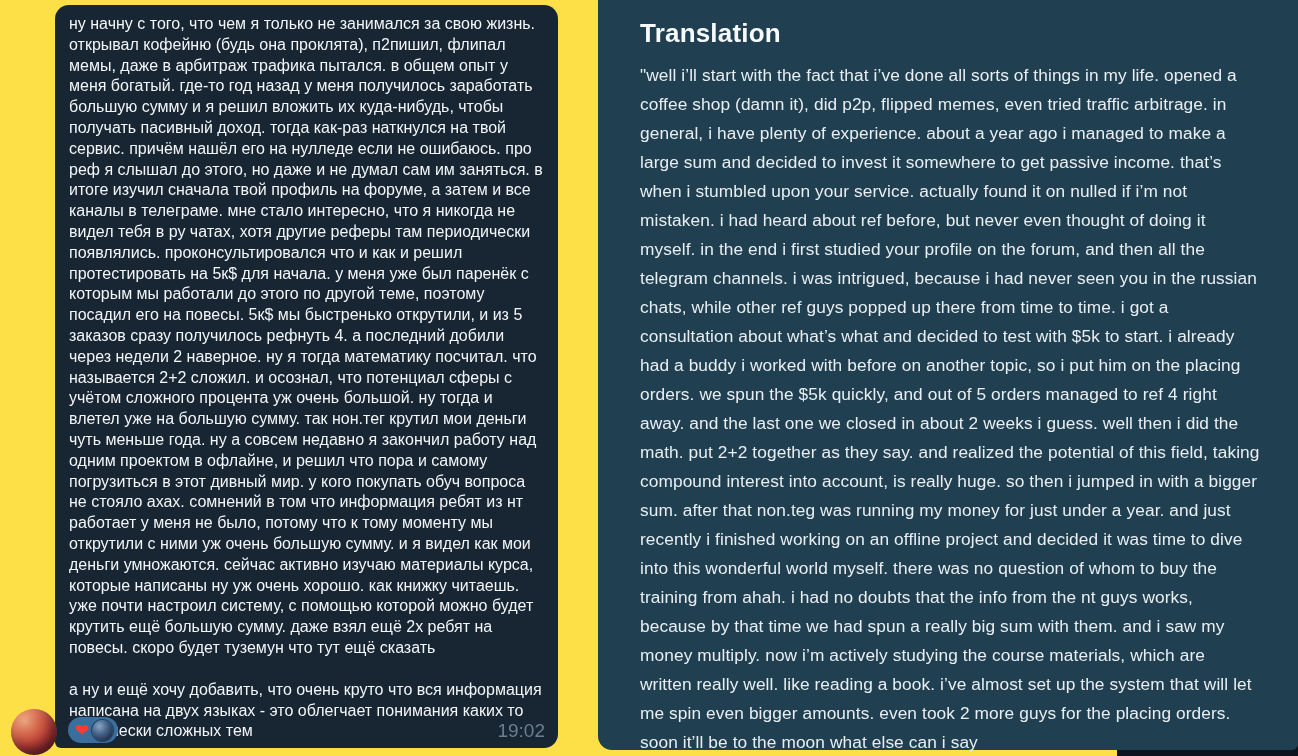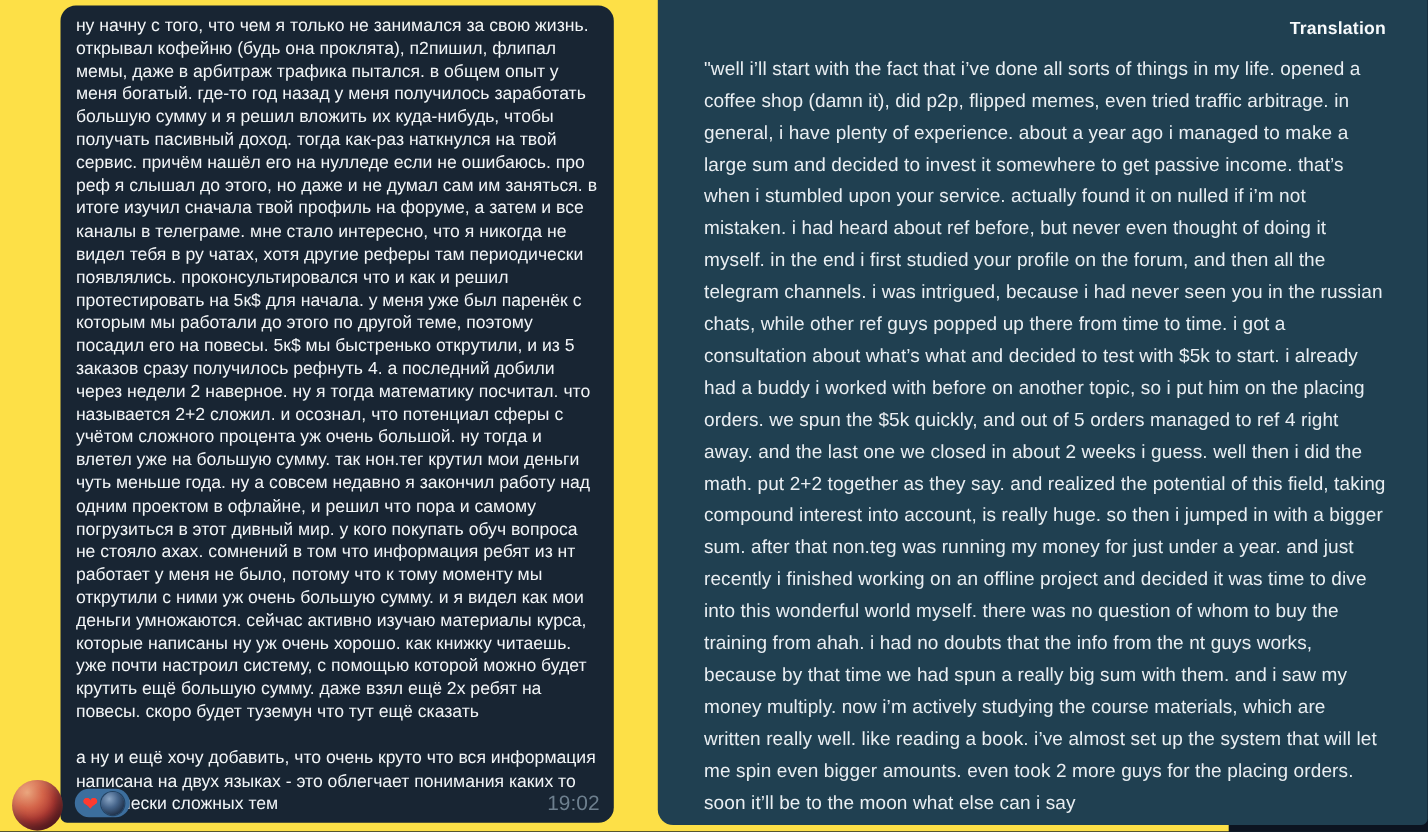--- a/index.html
+++ b/index.html
@@ -88,22 +88,22 @@
     left: 598px; top: 0;
     width: 700px; height: 750px;
     box-sizing: border-box;
     background: #204051;
     border-radius: 0 0 6px 14px;
     padding: 18px 38px 0 42px;
     color: #e9eef2;
   }
   .translation-title {
     margin: 0 0 12px 0;
-    text-align: right;
-    font-size: 16px;
+    text-align: left;
+    font-size: 26px;
     font-weight: bold;
     color: #f7fafc;
     letter-spacing: .2px;
   }
   .translation-body p {
     margin: 0 0 29px 0;
     font-size: 17.3px;
     line-height: 29px;
     letter-spacing: .1px;
   }

